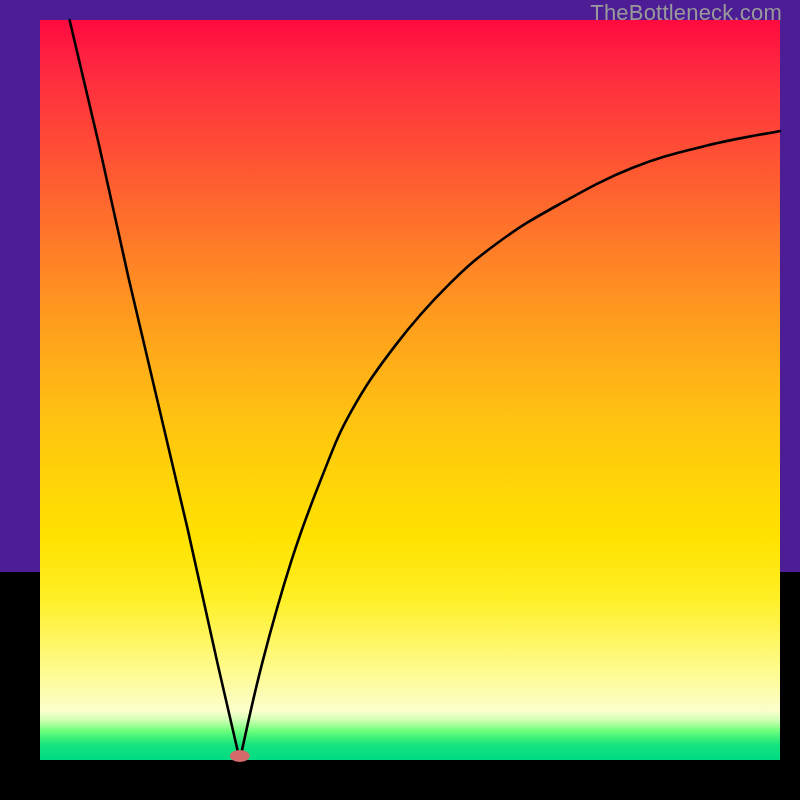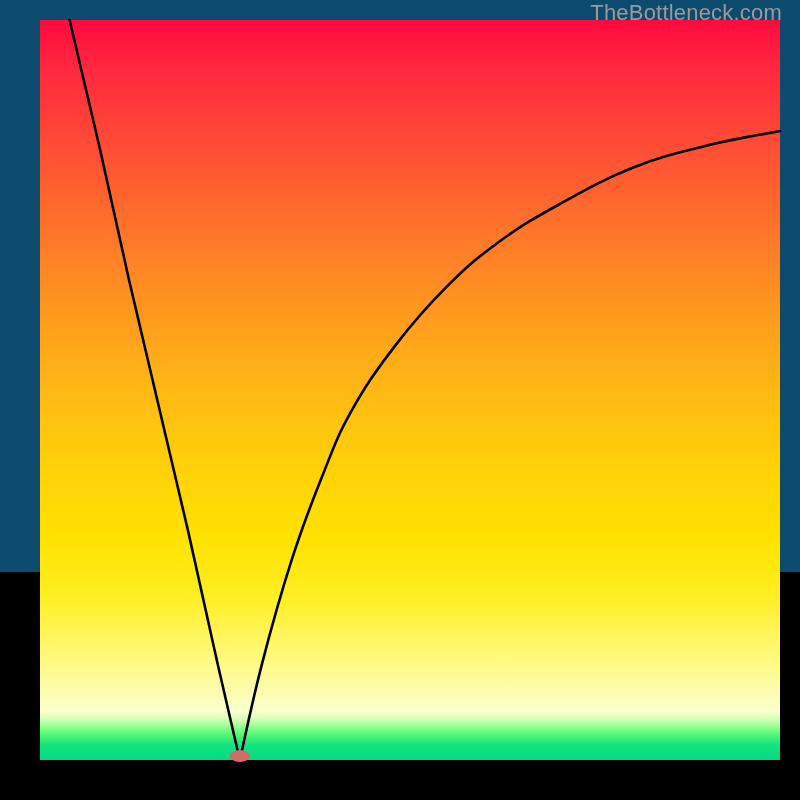--- a/index.html
+++ b/index.html
@@ -8,21 +8,21 @@
     width: 800px;
     height: 800px;
     background: #000;
     font-family: Arial, Helvetica, sans-serif;
     overflow: hidden;
   }
   .canvas {
     position: relative;
     width: 800px;
     height: 572px;
-    background: #0c4a6e;
+    background: #4c1d95;
   }
   .plot-area {
     position: absolute;
     left: 40px;
     top: 20px;
     width: 740px;
     height: 740px;
     
     background: linear-gradient(to bottom,
       #ff0a3f 0%,

